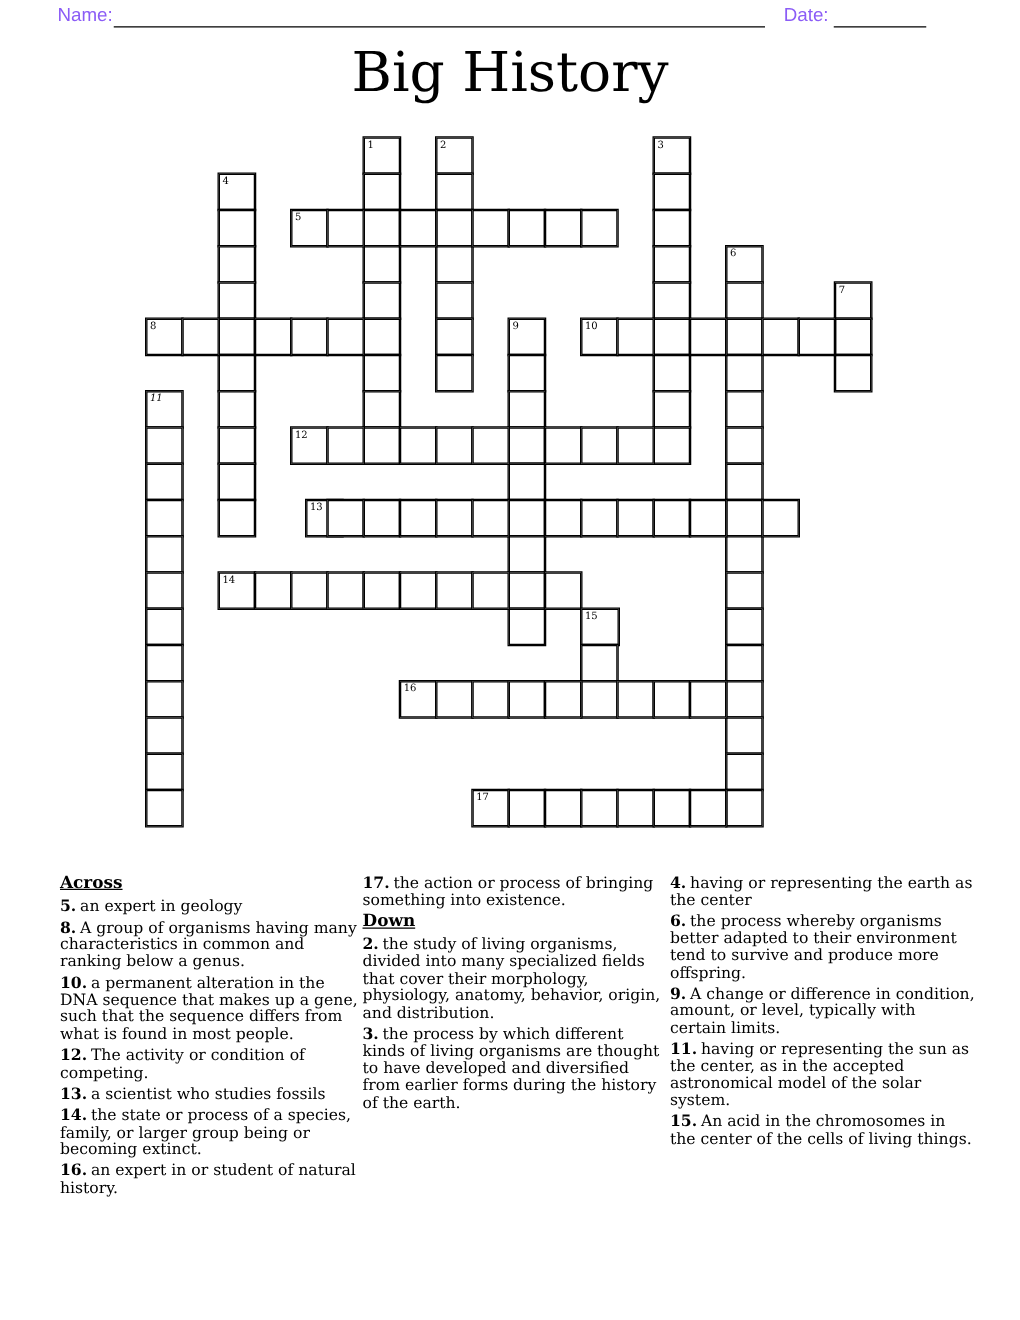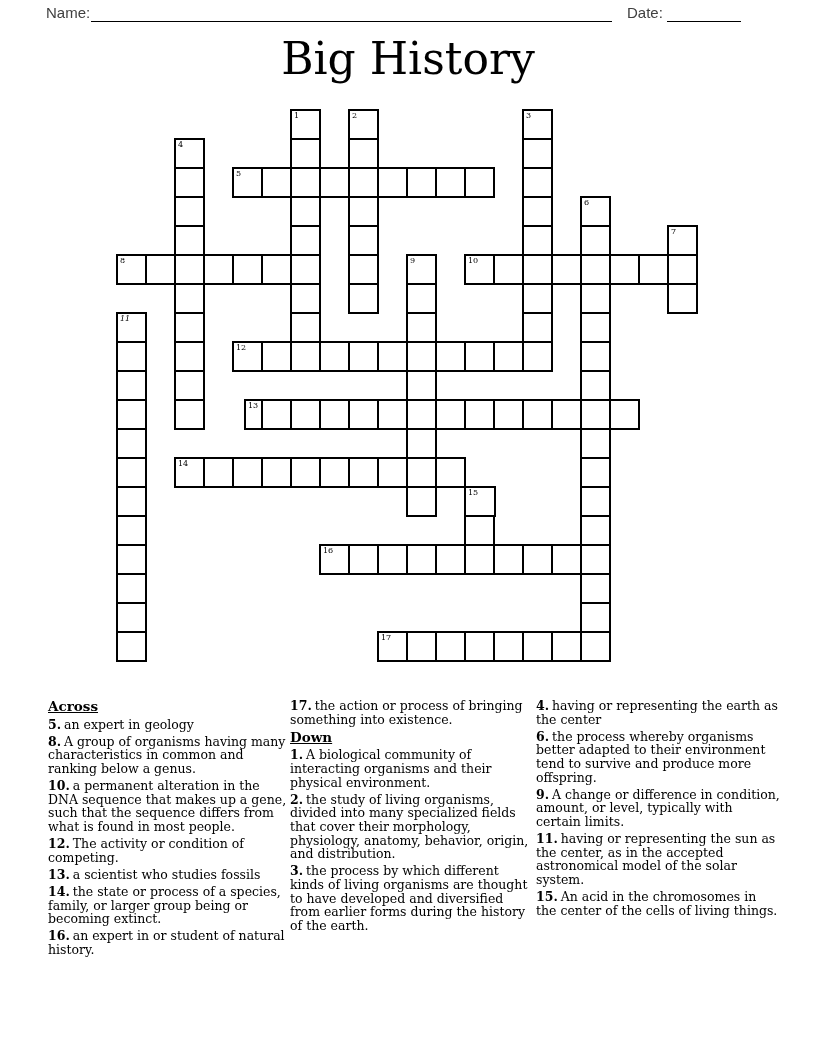--- a/index.html
+++ b/index.html
@@ -10,21 +10,21 @@
     background: #ffffff;
     overflow: hidden;
     font-family: "Liberation Sans", sans-serif;
     color: #000;
   }
   
   .hdr-label {
     position: absolute;
     font-size: 15px;
     font-family: "Liberation Sans", sans-serif;
-    color: #404040;
+    color: #8b5cf6;
   }
   .name-label { left: 46px; top: 4px; }
   .date-label { left: 627px; top: 4px; }
   .blank-line {
     position: absolute;
     border-bottom: 1.5px solid #000;
     height: 16px;
     top: 5px;
   }
   .name-line { left: 91px; width: 521px; }
@@ -276,21 +276,20 @@
       <div class="clue"><span class="clue-num">8.</span><span>A group of organisms having many characteristics in common and ranking below a genus.</span></div>
       <div class="clue"><span class="clue-num">10.</span><span>a permanent alteration in the DNA sequence that makes up a gene, such that the sequence differs from what is found in most people.</span></div>
       <div class="clue"><span class="clue-num">12.</span><span>The activity or condition of competing.</span></div>
       <div class="clue"><span class="clue-num">13.</span><span>a scientist who studies fossils</span></div>
       <div class="clue"><span class="clue-num">14.</span><span>the state or process of a species, family, or larger group being or becoming extinct.</span></div>
       <div class="clue"><span class="clue-num">16.</span><span>an expert in or student of natural history.</span></div>
     </div>
   <div class="clues-col col-2">
       <div class="clue"><span class="clue-num">17.</span><span>the action or process of bringing something into existence.</span></div>
       <div class="clue-header">Down</div>
-      <div class="clue"><span class="clue-num">1.</span><span>A biological community of interacting organisms and their physical environment.</span></div>
       <div class="clue"><span class="clue-num">2.</span><span>the study of living organisms, divided into many specialized fields that cover their morphology, physiology, anatomy, behavior, origin, and distribution.</span></div>
       <div class="clue"><span class="clue-num">3.</span><span>the process by which different kinds of living organisms are thought to have developed and diversified from earlier forms during the history of the earth.</span></div>
     </div>
   <div class="clues-col col-3">
       <div class="clue"><span class="clue-num">4.</span><span>having or representing the earth as the center</span></div>
       <div class="clue"><span class="clue-num">6.</span><span>the process whereby organisms better adapted to their environment tend to survive and produce more offspring.</span></div>
       <div class="clue"><span class="clue-num">9.</span><span>A change or difference in condition, amount, or level, typically with certain limits.</span></div>
       <div class="clue"><span class="clue-num">11.</span><span>having or representing the sun as the center, as in the accepted astronomical model of the solar system.</span></div>
       <div class="clue"><span class="clue-num">15.</span><span>An acid in the chromosomes in the center of the cells of living things.</span></div>
     </div>

